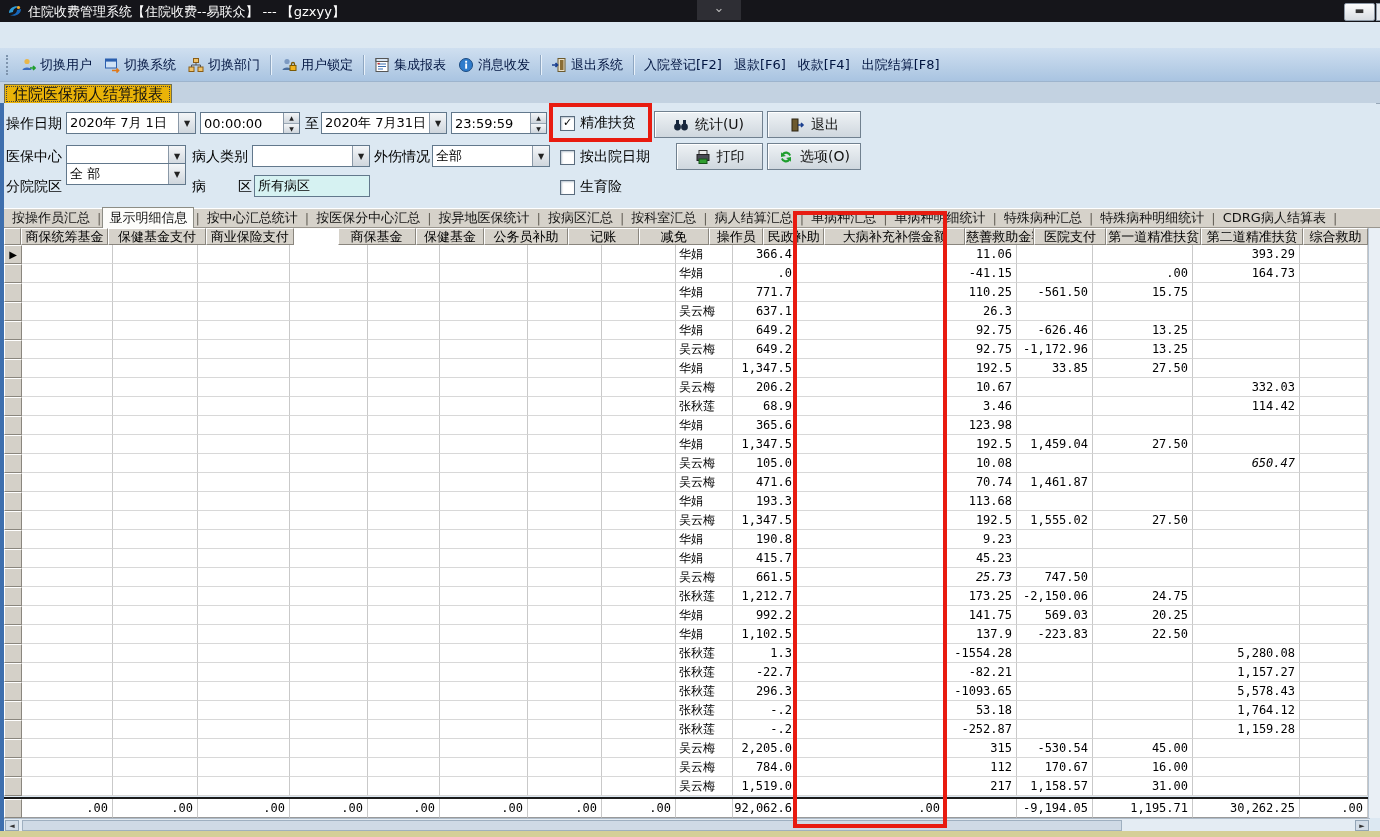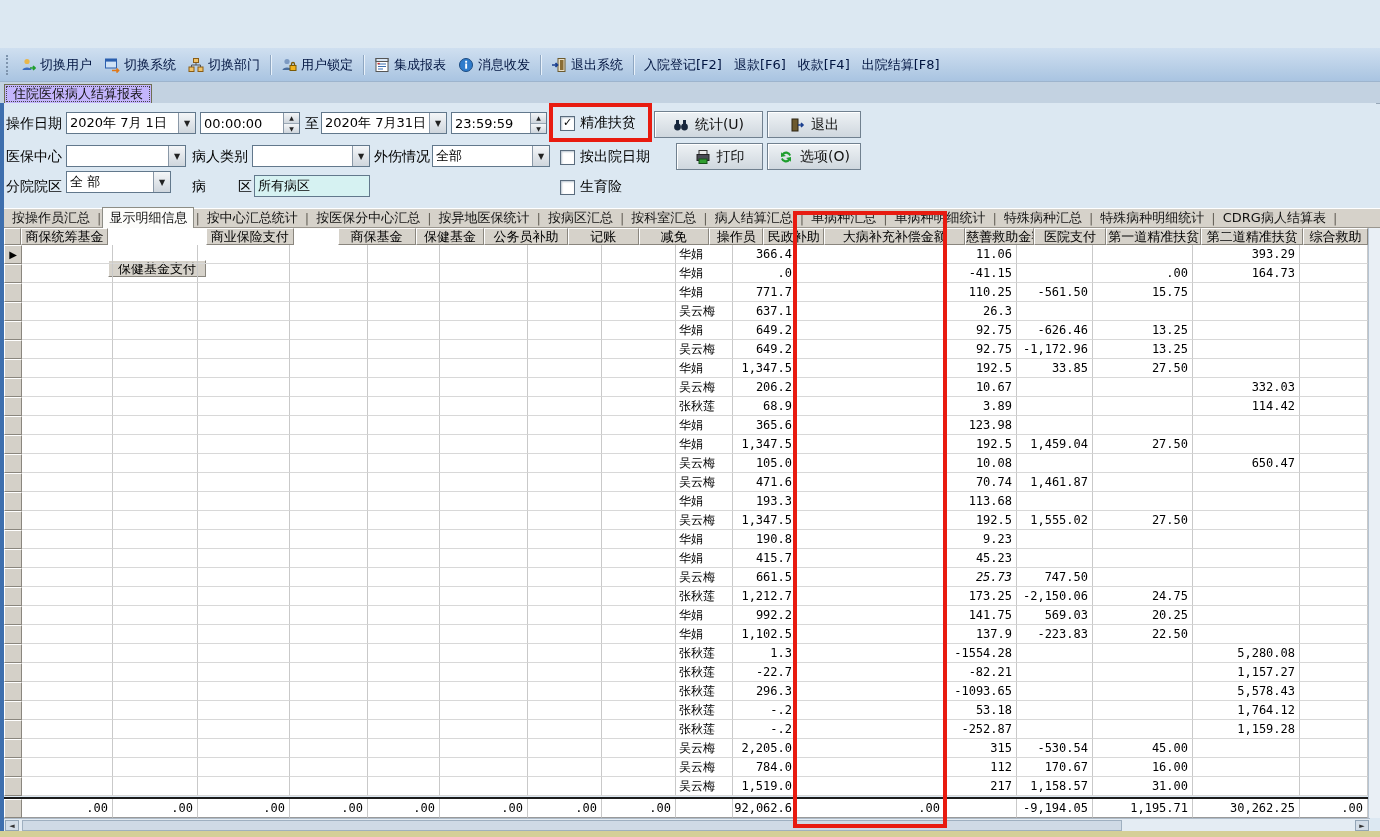--- a/index.html
+++ b/index.html
@@ -19,22 +19,22 @@
            display:flex;align-items:center;padding-left:8px;box-sizing:border-box;}
   .menuitem{padding:2px 11px;color:#001440;white-space:nowrap;}
   .toolbar{position:absolute;left:0;top:48px;width:1380px;height:34px;background:linear-gradient(#cfdff0,#a9c4e1);
            display:flex;align-items:center;padding-left:3px;box-sizing:border-box;border-bottom:1px solid #9db4cd;}
   .grip{width:3px;height:20px;margin:0 3px;border-left:2px dotted #7e94ad;}
   .tbtn{display:flex;align-items:center;gap:4px;padding:3px 6px;color:#001440;white-space:nowrap;}
   .tsep{width:1px;height:20px;background:#8fa7c2;margin:0 4px;box-shadow:1px 0 0 #e8f1fa;}
   .ticon{width:16px;height:16px;display:inline-block;}
   
   .tabrow{position:absolute;left:0;top:82px;width:1380px;height:21px;background:#c3d2e1;border-bottom:1px solid #98a8b8;}
-  .mditab{position:absolute;left:4px;top:2px;height:18px;padding:0 8px;background:#c4b5fd;border:1px solid #6f6f52;
-          outline:1px dotted #444;outline-offset:-3px;line-height:18px;font-size:13px;color:#111;}
+  .mditab{position:absolute;left:4px;top:2px;height:18px;padding:0 8px;background:#eab308;border:1px solid #6f6f52;
+          outline:1px dotted #444;outline-offset:-3px;line-height:18px;font-size:15px;color:#111;}
   
   .filters{position:absolute;left:4px;top:103px;width:1372px;height:105px;background:#dce8f2;}
   .flabel{position:absolute;height:22px;line-height:22px;font-size:14px;white-space:nowrap;}
   .combo,.spin,.tfield{position:absolute;height:22px;background:#fff;border:1px solid #62788c;box-sizing:border-box;
           display:flex;align-items:center;font-size:13px;}
   .cval{flex:1;padding:0 3px;white-space:nowrap;overflow:hidden;}
   .cbtn{width:16px;height:100%;background:linear-gradient(#f4f6f8,#cfd6dd);border-left:1px solid #8a98a7;
         font-size:8px;color:#222;display:flex;align-items:center;justify-content:center;}
   .spinbtns{width:15px;height:100%;display:flex;flex-direction:column;border-left:1px solid #8a98a7;}
   .spinbtns span{flex:1;font-size:6px;line-height:9px;text-align:center;background:linear-gradient(#f4f6f8,#cfd6dd);color:#222;}
@@ -80,20 +80,31 @@
   
   .redbox{position:absolute;border:4px solid #e81b10;box-sizing:border-box;pointer-events:none;}
   .redbox.col{left:793px;top:211px;width:154px;height:617px;}
   .redbox.chk{left:549px;top:103px;width:103px;height:39px;}
 </style>
 </head>
 <body>
 
 <div class="app">
 
+  <div class="titlebar">
+    <svg class="applogo" viewBox="0 0 16 16">
+      <path d="M2 10 C2 4 9 2 13 4 C9 4 6 6 6 9 Z" fill="#2e9bd6"></path>
+      <path d="M14 6 C14 12 7 14 3 12 C7 12 10 10 10 7 Z" fill="#1766b8"></path>
+      <circle cx="11.5" cy="4.5" r="1.6" fill="#f4a823"></circle>
+    </svg>
+    <span class="title">住院收费管理系统【住院收费--易联众】 --- 【gzxyy】</span>
+    <div class="chevtab"><span>⌄</span></div>
+    <div class="minbtn"><span>▬</span></div>
+    <div class="edgebtn"></div>
+  </div>
 
 
   <div class="toolbar">
       <div class="grip"></div>
       <div class="tbtn">
         <span class="ticon"><svg viewBox="0 0 16 16">
             <circle cx="7" cy="4.5" r="2.6" fill="#e8b64c"></circle>
             <path d="M2.5 13 C2.5 9.5 11.5 9.5 11.5 13 Z" fill="#3c6cc0"></path>
             <path d="M10 11 L15 11 M13 9 L15 11 L13 13" stroke="#1f9e2e" stroke-width="1.7" fill="none"></path>
           </svg></span>
@@ -247,21 +258,21 @@
       <span>打印</span>
     </div>
     <div class="fbtn" style="left:763px;top:40px;width:92px;height:25px">
       <svg class="ticon" viewBox="0 0 16 16">
           <path d="M13 6 A5.2 5.2 0 0 0 4 4.4 L3 3 L3 8 L8 7 L6 5.7 A3.4 3.4 0 0 1 11.4 7 Z" fill="#1e9e2e"></path>
           <path d="M3 10 A5.2 5.2 0 0 0 12 11.6 L13 13 L13 8 L8 9 L10 10.3 A3.4 3.4 0 0 1 4.6 9 Z" fill="#1e9e2e"></path>
         </svg>
       <span>选项(O)</span>
     </div>
     <span class="flabel" style="left:2px;top:72px">分院院区</span>
-    <div class="combo" style="left:62px;top:68px;width:105px">
+    <div class="combo" style="left:62px;top:60px;width:120px">
       <span class="cval">全 部</span>
       <span class="cbtn">▼</span>
     </div>
     <span class="flabel" style="left:188px;top:72px">病</span>
     <span class="flabel" style="left:234px;top:72px">区</span>
     <div class="tfield cyan" style="left:250px;top:72px;width:116px">
       <span class="cval">所有病区</span>
     </div>
     <div class="check" style="left:556px;top:74px">
       <span class="ckbox"></span>
@@ -295,21 +306,21 @@
       <div class="subtab">特殊病种明细统计</div>
       <span class="stsep">|</span>
       <div class="subtab">CDRG病人结算表</div>
       <span class="stsep">|</span>
     </div>
 
   <div class="grid">
       <div class="g-head">
         <div class="selcell selhead"></div>
         <div class="hcell" style="width: 91px;">商保统筹基金</div>
-        <div class="hcell" style="width: 103px; margin-top: 32px;">保健基金支付</div>
+        <div class="hcell" style="width: 103px;">保健基金支付</div>
         <div class="hcell" style="width: 92px;">商业保险支付</div>
         <div class="hcell" style="width: 82px; margin-left: 44px;">商保基金</div>
         <div class="hcell" style="width: 72px;">保健基金</div>
         <div class="hcell" style="width: 88px;">公务员补助</div>
         <div class="hcell" style="width: 74px;">记账</div>
         <div class="hcell" style="width: 74px;">减免</div>
         <div class="hcell" style="width: 57px;">操作员</div>
         <div class="hcell" style="width: 64px;">民政补助</div>
         <div class="hcell" style="width: 148px;">大病补充补偿金额</div>
         <div class="hcell" style="width: 72px;">慈善救助金额</div>
@@ -476,21 +487,21 @@
         <div class="dcell" style="width: 85px;"></div>
         <div class="dcell" style="width: 92px;"></div>
         <div class="dcell" style="width: 78px;"></div>
         <div class="dcell" style="width: 72px;"></div>
         <div class="dcell" style="width: 88px;"></div>
         <div class="dcell" style="width: 74px;"></div>
         <div class="dcell" style="width: 74px;"></div>
         <div class="dcell op" style="width: 57px;">张秋莲</div>
         <div class="dcell" style="width: 64px;">68.9</div>
         <div class="dcell" style="width: 148px;"></div>
-        <div class="dcell" style="width: 72px;">3.89</div>
+        <div class="dcell" style="width: 72px;">3.46</div>
         <div class="dcell" style="width: 76px;"></div>
         <div class="dcell" style="width: 100px;"></div>
         <div class="dcell" style="width: 107px;">114.42</div>
         <div class="dcell" style="width: 68px;"></div>
       </div>
       <div class="g-row">
         <div class="selcell"></div>
         <div class="dcell" style="width: 91px;"></div>
         <div class="dcell" style="width: 85px;"></div>
         <div class="dcell" style="width: 92px;"></div>
@@ -536,21 +547,21 @@
         <div class="dcell" style="width: 72px;"></div>
         <div class="dcell" style="width: 88px;"></div>
         <div class="dcell" style="width: 74px;"></div>
         <div class="dcell" style="width: 74px;"></div>
         <div class="dcell op" style="width: 57px;">吴云梅</div>
         <div class="dcell" style="width: 64px;">105.0</div>
         <div class="dcell" style="width: 148px;"></div>
         <div class="dcell" style="width: 72px;">10.08</div>
         <div class="dcell" style="width: 76px;"></div>
         <div class="dcell" style="width: 100px;"></div>
-        <div class="dcell" style="width: 107px;">650.47</div>
+        <div class="dcell" style="width: 107px; font-style: italic;">650.47</div>
         <div class="dcell" style="width: 68px;"></div>
       </div>
       <div class="g-row">
         <div class="selcell"></div>
         <div class="dcell" style="width: 91px;"></div>
         <div class="dcell" style="width: 85px;"></div>
         <div class="dcell" style="width: 92px;"></div>
         <div class="dcell" style="width: 78px;"></div>
         <div class="dcell" style="width: 72px;"></div>
         <div class="dcell" style="width: 88px;"></div>

